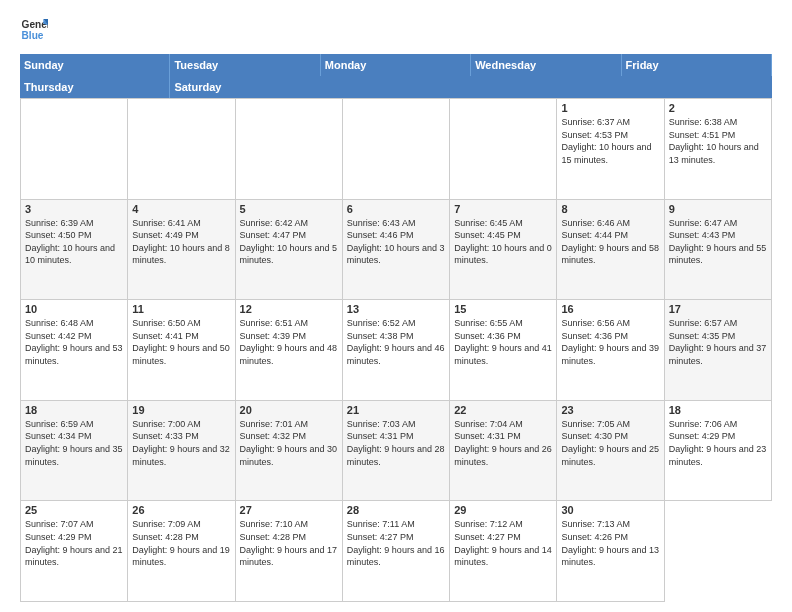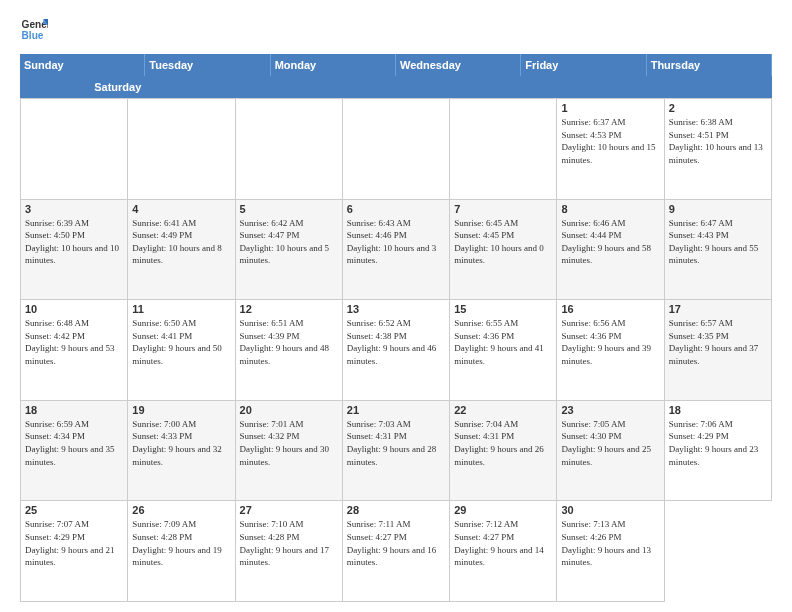--- a/index.html
+++ b/index.html
@@ -44,32 +44,32 @@
       font-size: 14px;
       color: #555;
     }
     .calendar {
       flex: 1;
       display: flex;
       flex-direction: column;
     }
     .cal-header {
       display: grid;
-      grid-template-columns: repeat(6, 1fr);
+      grid-template-columns: repeat(5, 1fr);
       background: #4a7fbf;
     }
     .cal-header-cell {
       color: #fff;
       font-size: 11px;
       font-weight: bold;
       padding: 5px 4px;
       text-align: left;
       border-right: 1px solid #6a9fd8;
     }
-    .cal-header-cell:last-child { border-right: none; text-align: right; }
+    .cal-header-cell:last-child { border-right: none; }
     .cal-body {
       display: grid;
       grid-template-columns: repeat(7, 1fr);
       grid-template-rows: repeat(5, 1fr);
       flex: 1;
       border-left: 1px solid #ccc;
       border-top: 1px solid #ccc;
     }
     .cal-cell {
       border-right: 1px solid #ccc;
@@ -90,21 +90,20 @@
     .day-num {
       font-size: 11px;
       font-weight: bold;
       margin-bottom: 2px;
       display: block;
     }
     .day-info {
       font-size: 9px;
       color: #333;
       line-height: 1.4;
-      font-family: Liberation Serif, serif;
     }
   </style>
 </head>
 <body>
 
 <div class="page">
   <div class="header">
     <div class="logo">
       <svg class="logo-icon" viewBox="0 0 36 36">
         <text x="2" y="16" font-size="13" font-weight="bold" fill="#333" font-family="Arial">General</text>

